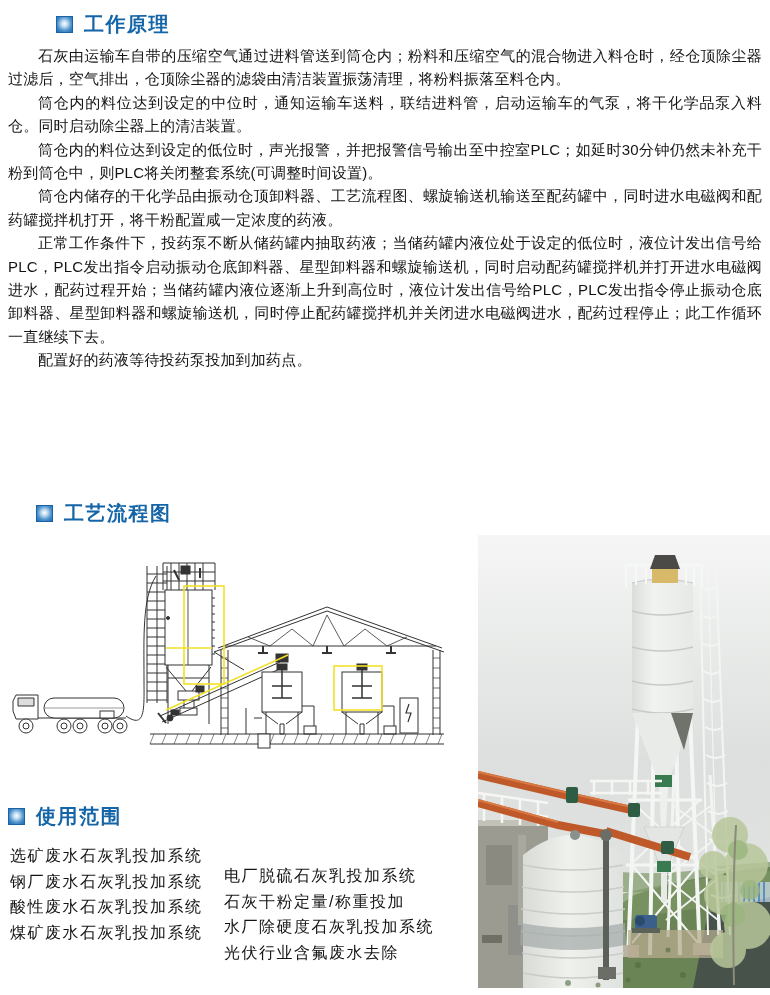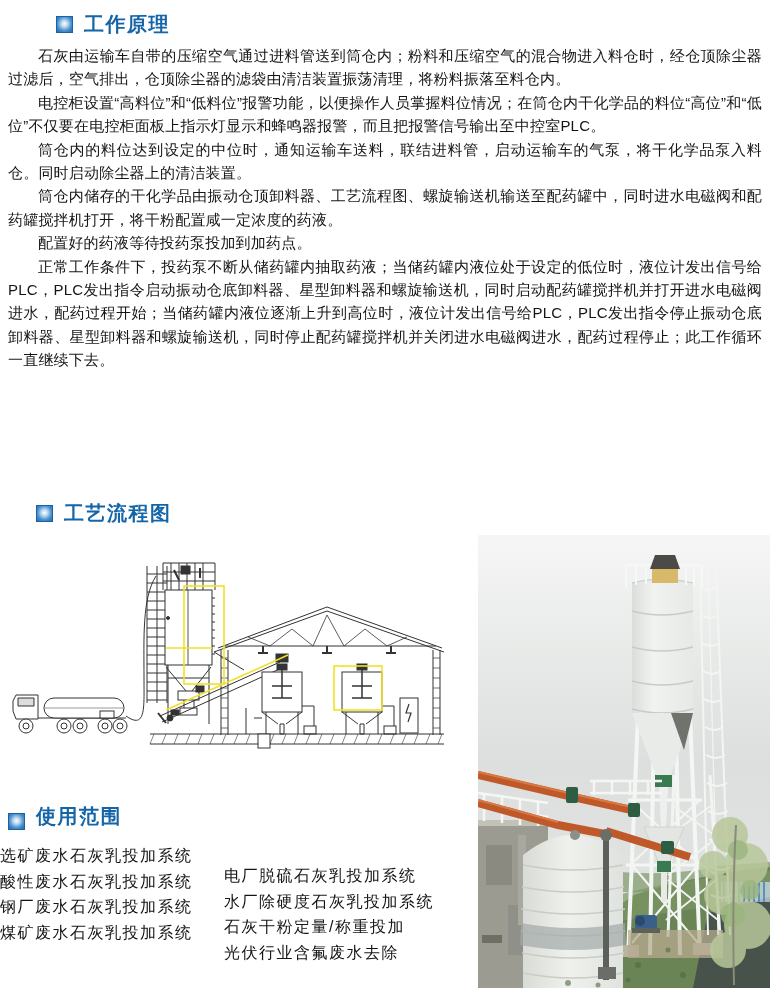--- a/index.html
+++ b/index.html
@@ -19,41 +19,41 @@
   .paragraphs{position:absolute;left:8px;top:44px;width:754px;}
   .paragraphs p{
     margin:0;font-size:15px;line-height:23.4px;text-align:justify;
     text-indent:2em;letter-spacing:0.2px;color:#141414;
   }
   
   .diagram{position:absolute;left:8px;top:558px;width:445px;height:192px;}
   .photo{position:absolute;left:478px;top:535px;width:292px;height:453px;}
   
   .usage-col{position:absolute;top:843px;font-size:16px;line-height:25.7px;letter-spacing:1.5px;color:#141414;}
-  .usage-left{left:0;text-align:center;}
+  .usage-left{left:10px;text-align:center;}
   .usage-right{left:224px;margin-top:20px;}
   svg{display:block;}
 </style>
 </head>
 <body>
 
 <div class="page">
 
   <div class="sec-header" style="left:8px;top:11px;padding-left:48px;">
     <span class="bullet"></span>
     <span class="sec-title">工作原理</span>
   </div>
 
   <div class="paragraphs">
     <p>石灰由运输车自带的压缩空气通过进料管送到筒仓内；粉料和压缩空气的混合物进入料仓时，经仓顶除尘器过滤后，空气排出，仓顶除尘器的滤袋由清洁装置振荡清理，将粉料振落至料仓内。</p>
-    <p>电控柜设置“高料位”和“低料位”报警功能，以便操作人员掌握料位情况；在筒仓内干化学品的料位“高位”和“低位”不仅要在电控柜面板上指示灯显示和蜂鸣器报警，而且把报警信号输出至中控室PLC。</p>
     <p>筒仓内的料位达到设定的中位时，通知运输车送料，联结进料管，启动运输车的气泵，将干化学品泵入料仓。同时启动除尘器上的清洁装置。</p>
+    <p>筒仓内的料位达到设定的低位时，声光报警，并把报警信号输出至中控室PLC；如延时30分钟仍然未补充干粉到筒仓中，则PLC将关闭整套系统(可调整时间设置)。</p>
     <p>筒仓内储存的干化学品由振动仓顶卸料器、工艺流程图、螺旋输送机输送至配药罐中，同时进水电磁阀和配药罐搅拌机打开，将干粉配置咸一定浓度的药液。</p>
+    <p>正常工作条件下，投药泵不断从储药罐内抽取药液；当储药罐内液位处于设定的低位时，液位计发出信号给PLC，PLC发出指令启动振动仓底卸料器、星型卸料器和螺旋输送机，同时启动配药罐搅拌机并打开进水电磁阀进水，配药过程开始；当储药罐内液位逐渐上升到高位时，液位计发出信号给PLC，PLC发出指令停止振动仓底卸料器、星型卸料器和螺旋输送机，同时停止配药罐搅拌机并关闭进水电磁阀进水，配药过程停止；此工作循环一直继续下去。</p>
     <p>配置好的药液等待投药泵投加到加药点。</p>
-    <p>正常工作条件下，投药泵不断从储药罐内抽取药液；当储药罐内液位处于设定的低位时，液位计发出信号给PLC，PLC发出指令启动振动仓底卸料器、星型卸料器和螺旋输送机，同时启动配药罐搅拌机并打开进水电磁阀进水，配药过程开始；当储药罐内液位逐渐上升到高位时，液位计发出信号给PLC，PLC发出指令停止振动仓底卸料器、星型卸料器和螺旋输送机，同时停止配药罐搅拌机并关闭进水电磁阀进水，配药过程停止；此工作循环一直继续下去。</p>
   </div>
 
   <div class="sec-header" style="left:8px;top:500px;padding-left:28px;">
     <span class="bullet"></span>
     <span class="sec-title">工艺流程图</span>
   </div>
 
   <div class="diagram">
     <svg width="445" height="192" viewBox="0 0 445 192">
       <g stroke="#333" stroke-width="1" fill="none">
@@ -321,31 +321,31 @@
         <circle cx="90" cy="448" r="3"></circle>
           <circle cx="160" cy="430" r="3"></circle>
           <circle cx="190" cy="415" r="2.5"></circle>
         <circle cx="120" cy="450" r="2.5"></circle>
           <circle cx="205" cy="440" r="3"></circle>
           <circle cx="150" cy="445" r="2.5"></circle>
       </g>
     </svg>
   </div>
 
-  <div class="sec-header" style="left:8px;top:803px;align-items:flex-end;">
+  <div class="sec-header" style="left:8px;top:803px;">
     <span class="bullet"></span>
     <span class="sec-title">使用范围</span>
   </div>
 
   <div class="usage-col usage-left">
     <div>选矿废水石灰乳投加系统</div>
+    <div>钢厂废水石灰乳投加系统</div>
     <div>酸性废水石灰乳投加系统</div>
-    <div>钢厂废水石灰乳投加系统</div>
     <div>煤矿废水石灰乳投加系统</div>
   </div>
   <div class="usage-col usage-right">
     <div>电厂脱硫石灰乳投加系统</div>
+    <div>石灰干粉定量/称重投加</div>
     <div>水厂除硬度石灰乳投加系统</div>
-    <div>石灰干粉定量/称重投加</div>
     <div>光伏行业含氟废水去除</div>
   </div>
 
 </div>
 
 </body></html>

